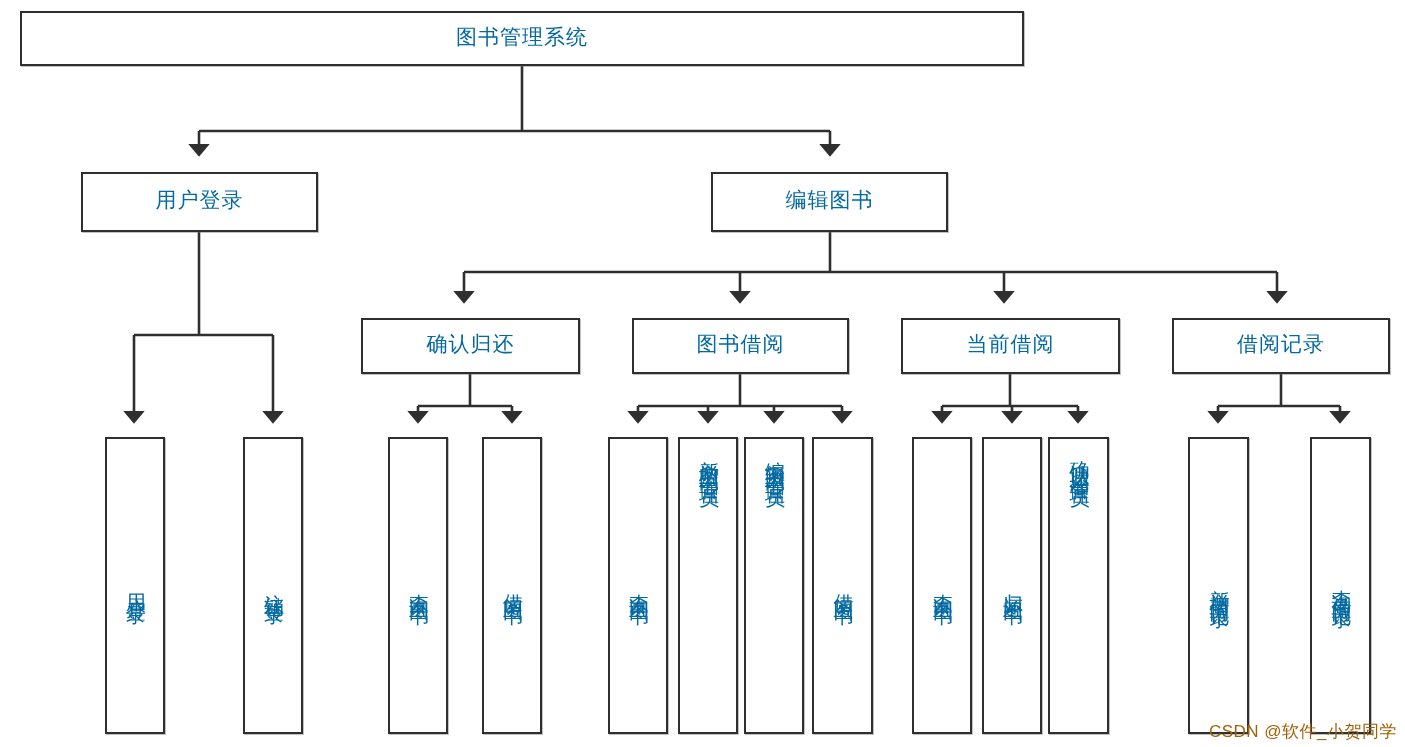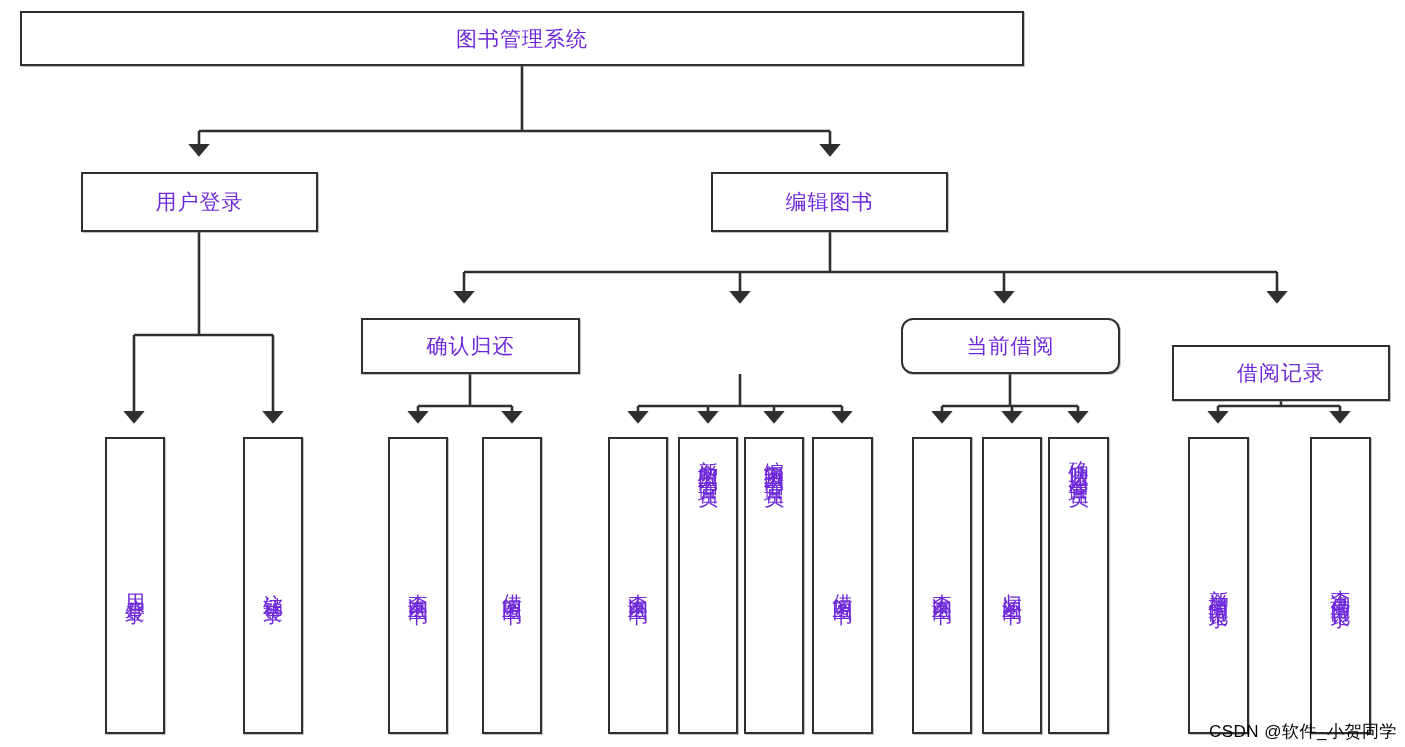--- a/index.html
+++ b/index.html
@@ -26,23 +26,24 @@
     border:2.5px solid #2f2f2f;
     background:#ffffff;
     display:flex;
     align-items:center;
     justify-content:center;
     box-shadow:1px 1px 0 rgba(120,120,120,0.45);
   }
   .node .lbl{
     font-size:21px;
     letter-spacing:1px;
-    color:#6d28d9;
+    color:#0369a1;
     white-space:nowrap;
     line-height:1.1;
+    font-family:Liberation Mono, monospace;
   }
   .node.leaf{
     align-items:flex-start;
     justify-content:center;
     padding-top:14px;
   }
   .node.leaf .lbl{
     writing-mode:vertical-rl;
     text-orientation:upright;
     font-size:20px;
@@ -55,21 +56,21 @@
   }
   .node.leaf.midalign{
     align-items:center;
     padding-top:0;
   }
   #watermark{
     position:absolute;
     right:8px;
     bottom:4px;
     font-size:17px;
-    color:#000000;
+    color:#a16207;
     letter-spacing:0.5px;
     white-space:nowrap;
   }
 </style>
 </head>
 <body>
 
 <div id="canvas">
 
   <svg id="wires" viewBox="0 0 1405 747">
@@ -129,24 +130,27 @@
   <div class="node" id="node-l2-0" style="left: 81px; top: 172px; width: 237px; height: 60px;">
     <span class="lbl">用户登录</span>
   </div>
   <div class="node" id="node-l2-1" style="left: 711px; top: 172px; width: 237px; height: 60px;">
     <span class="lbl">编辑图书</span>
   </div>
 
   <div class="node" id="node-l3-0" style="left: 361px; top: 318px; width: 219px; height: 56px;">
     <span class="lbl">确认归还</span>
   </div>
-  <div class="node" id="node-l3-2" style="left: 901px; top: 318px; width: 219px; height: 56px; border-radius: 12px;">
+  <div class="node" id="node-l3-1" style="left: 632px; top: 318px; width: 217px; height: 56px;">
+    <span class="lbl">图书借阅</span>
+  </div>
+  <div class="node" id="node-l3-2" style="left: 901px; top: 318px; width: 219px; height: 56px;">
     <span class="lbl">当前借阅</span>
   </div>
-  <div class="node" id="node-l3-3" style="left: 1172px; top: 318px; width: 218px; height: 56px; margin-top: 27px;">
+  <div class="node" id="node-l3-3" style="left: 1172px; top: 318px; width: 218px; height: 56px;">
     <span class="lbl">借阅记录</span>
   </div>
 
   <div class="node leaf midalign" id="node-leaf-0" style="left: 105px; top: 437px; width: 60px; height: 297px;">
     <span class="lbl">用户登录</span>
   </div>
   <div class="node leaf midalign" id="node-leaf-1" style="left: 243px; top: 437px; width: 60px; height: 297px;">
     <span class="lbl">注销登录</span>
   </div>
   <div class="node leaf midalign" id="node-leaf-2" style="left: 388px; top: 437px; width: 60px; height: 297px;">

